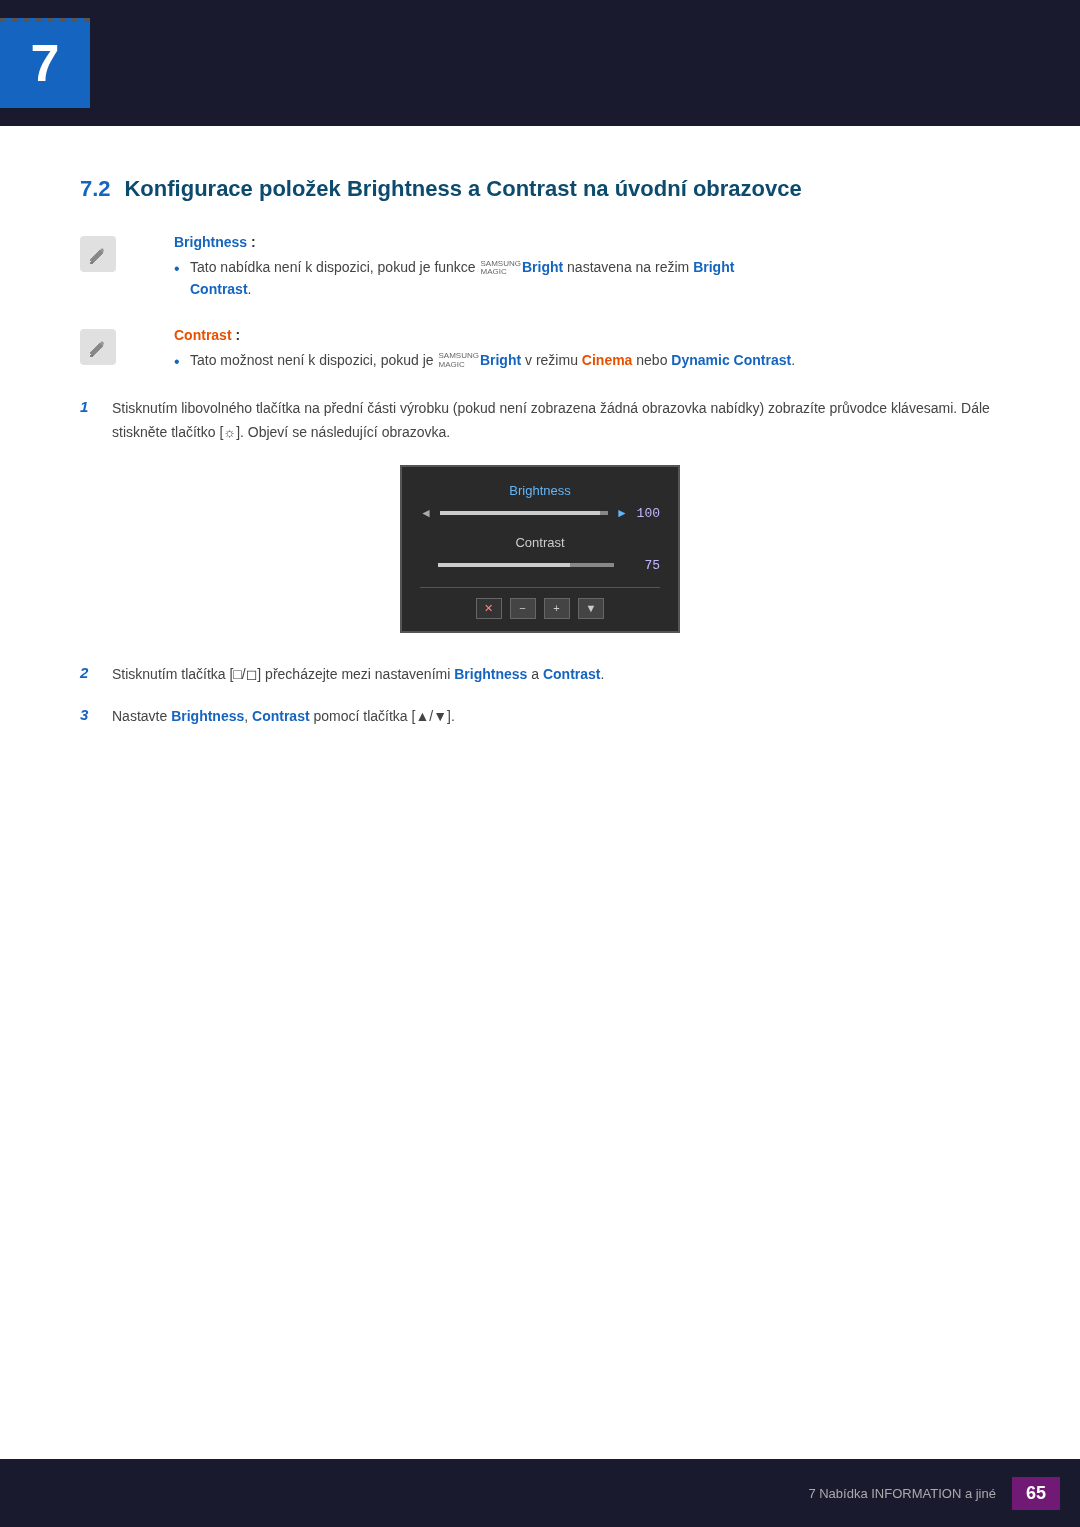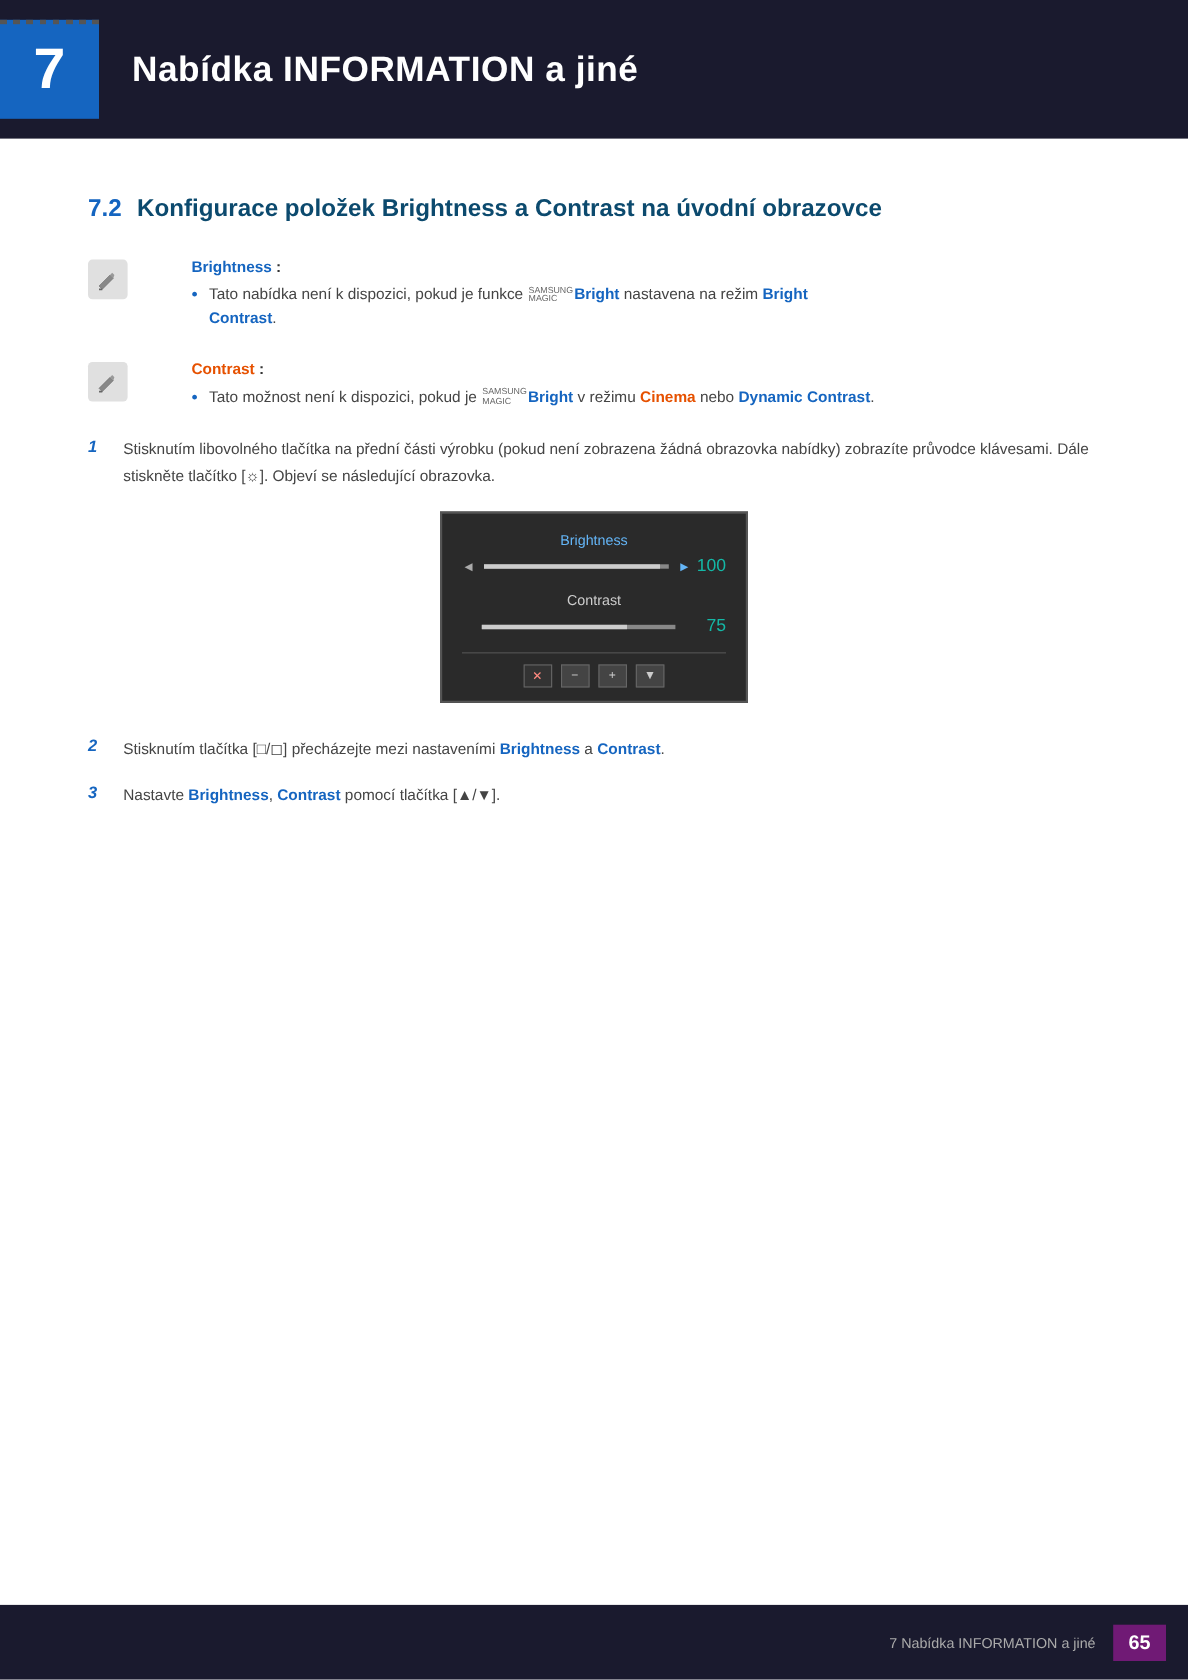--- a/index.html
+++ b/index.html
@@ -212,24 +212,25 @@
     .osd-track-fill {
       position: absolute;
       left: 0;
       top: 0;
       height: 100%;
       background: #ccc;
       width: 95%;
     }
 
     .osd-value {
-      color: #14b8a6;
-      font-size: 16px;
+      color: #c4b5fd;
+      font-size: 13px;
       min-width: 28px;
       text-align: right;
+      font-family: Liberation Mono, monospace;
     }
 
     .osd-contrast-label {
       color: #ccc;
       width: 100%;
       text-align: center;
       font-size: 13px;
       margin-bottom: 8px;
     }
 
@@ -303,21 +304,20 @@
       padding: 6px 14px;
     }
   </style>
 </head>
 <body>
 
 <div class="page-header">
   <div class="chapter-number-box">
     <span>7</span>
   </div>
-  <span class="page-header-title">Nabídka INFORMATION a jiné</span>
 </div>
 
 <div class="content">
 
   <div style="margin-bottom: 32px;">
     <span class="section-number">7.2</span>
     <span style="color:#0c4a6e;font-size:22px;font-weight:bold;margin-top:40px;">Konfigurace položek Brightness a Contrast na úvodní obrazovce</span>
   </div>
 
 

